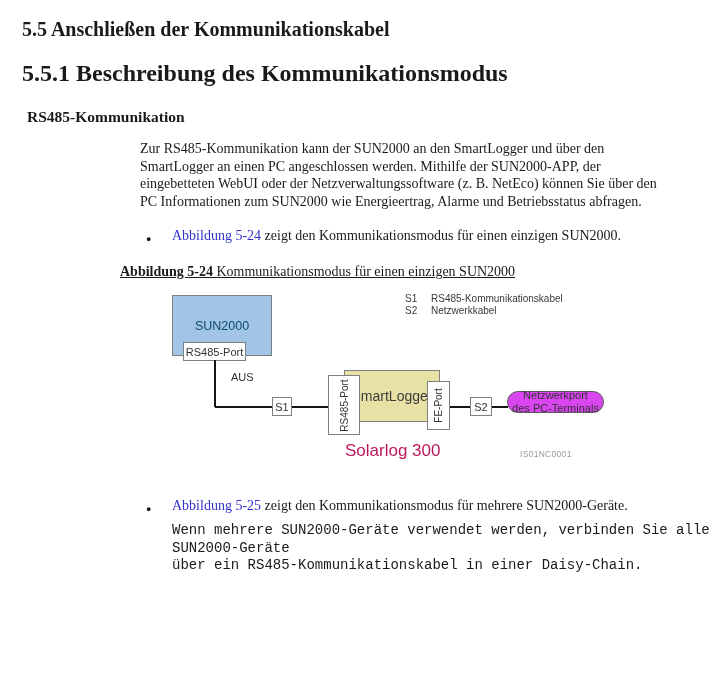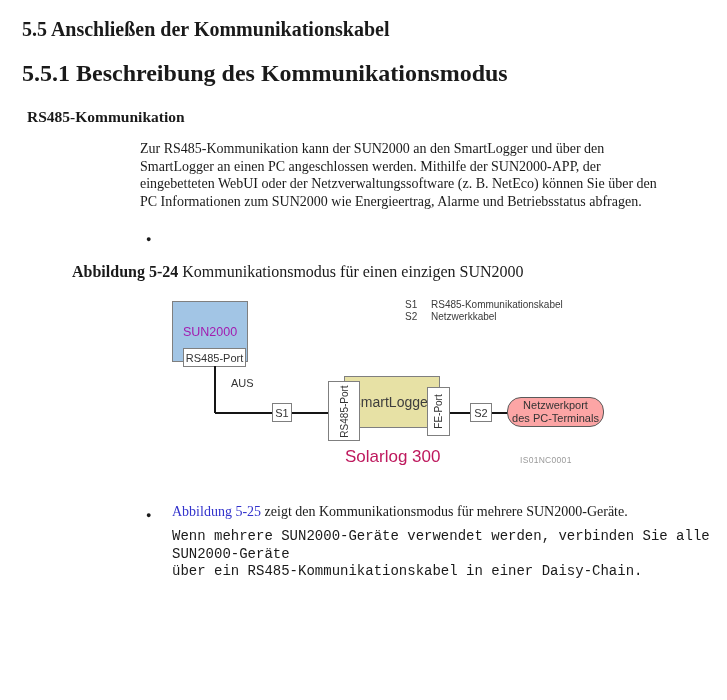--- a/index.html
+++ b/index.html
@@ -9,44 +9,44 @@
   }
   .h1 { margin:18px 0 0 22px; font-size:20px; font-weight:bold; line-height:1.1; }
   .h2 { margin:20px 0 0 22px; font-size:24px; font-weight:bold; line-height:1.1; }
   .h3 { margin:22px 0 0 27px; font-size:15.5px; font-weight:bold; line-height:1.1; }
   .intro { margin:15px 0 0 140px; width:565px; font-size:14px; line-height:17.5px; white-space:pre-line; }
   .bullet { display:flex; margin:17px 0 0 146px; font-size:14px; line-height:17px; }
   .bullet.second { margin-top:14px; }
   .marker { flex:0 0 26px; width:26px; padding-top:2px; }
   .marker::before { content:"●"; font-size:9px; }
   .figlink { color:#3232CC; text-decoration:none; cursor:pointer; }
-  .figcaption { margin:16px 0 0 72px; font-size:16px; line-height:16px; }
+  .figcaption { margin:16px 0 0 120px; font-size:14px; line-height:16px;text-decoration:underline; }
   .figcaption .cap-label { font-weight:bold; }
   .para2 { margin:4px 0 0 172px; width:545px; font-size:14px; line-height:17.5px; white-space:pre-line;font-family:Liberation Mono, monospace; }
 
   
-  .diagram { position:relative; height:192px; margin-top:17px; font-family:"Liberation Sans", sans-serif; color:#333; }
+  .diagram { position:relative; height:192px; margin-top:11px; font-family:"Liberation Sans", sans-serif; color:#333; }
   .dbox { position:absolute; box-sizing:border-box; border:1px solid #7f7f7f;
           display:flex; align-items:center; justify-content:center; }
-  .sun2000 { left:172px; top:4px; width:76px; height:61px; background:#A2C5E5; font-size:12.5px; color:#a21caf; }
+  .sun2000 { left:172px; top:4px; width:100px; height:61px; background:#A2C5E5; font-size:12.5px; color:#0c4a6e; }
   .rs485top { left:183px; top:51px; width:63px; height:19px; background:#fff; font-size:11px; }
   .vline { position:absolute; left:214px; top:69px; width:2px; height:47px; background:#151515; }
   .aus { position:absolute; left:231px; top:80px; font-size:11px; }
   .hline { position:absolute; height:2px; top:115px; background:#151515; }
   .hl1 { left:215px; width:114px; }
   .hl2 { left:450px; width:58px; }
   .sbox { background:#fff; font-size:11px; }
   .s1 { left:272px; top:106px; width:20px; height:19px; }
   .s2 { left:470px; top:106px; width:22px; height:19px; }
   .logger { left:344px; top:79px; width:96px; height:52px; background:#E7E1A5; font-size:14px; color:#3d3d3d; }
   .vport { background:#fff; }
   .vport span { transform:rotate(-90deg); white-space:nowrap; font-size:10px; }
   .rs485left { left:328px; top:84px; width:32px; height:60px; }
   .feport { left:427px; top:90px; width:23px; height:49px; }
-  .netport { left:507px; top:100px; width:97px; height:30px; background:#fca5a5; border-color:#5a5a5a;
+  .netport { left:507px; top:100px; width:97px; height:22px; background:#d946ef; border-color:#5a5a5a;
              font-size:11px; line-height:13px; text-align:center; white-space:pre-line;border-radius:14px; }
   .legend { position:absolute; left:405px; top:2px; font-size:10px; color:#3a3a3a; }
   .legend-row { display:flex; line-height:12px; }
   .legend-key { width:26px; flex:0 0 26px; }
   .solarlog { position:absolute; left:345px; top:150px; font-size:17px; color:#be185d; }
   .figid { position:absolute; left:520px; top:158px; font-size:8.5px; color:#9a9a9a; letter-spacing:0.3px; }
 </style>
 </head>
 <body>
 
@@ -56,20 +56,21 @@
   <div class="h2">5.5.1 Beschreibung des Kommunikationsmodus</div>
   <div class="h3">RS485-Kommunikation</div>
 
   <p class="intro">Zur RS485-Kommunikation kann der SUN2000 an den SmartLogger und über den
 SmartLogger an einen PC angeschlossen werden. Mithilfe der SUN2000-APP, der
 eingebetteten WebUI oder der Netzverwaltungssoftware (z. B. NetEco) können Sie über den
 PC Informationen zum SUN2000 wie Energieertrag, Alarme und Betriebsstatus abfragen.</p>
 
   <div class="bullet">
     <span class="marker"></span>
+    <span><a class="figlink">Abbildung 5-24</a><span> zeigt den Kommunikationsmodus für einen einzigen SUN2000.</span></span>
   </div>
 
   <p class="figcaption"><span class="cap-label">Abbildung 5-24</span><span> Kommunikationsmodus für einen einzigen SUN2000</span></p>
 
   <div class="diagram">
 
     <div class="legend">
       <div class="legend-row">
         <span class="legend-key">S1</span>
         <span>RS485-Kommunikationskabel</span>

